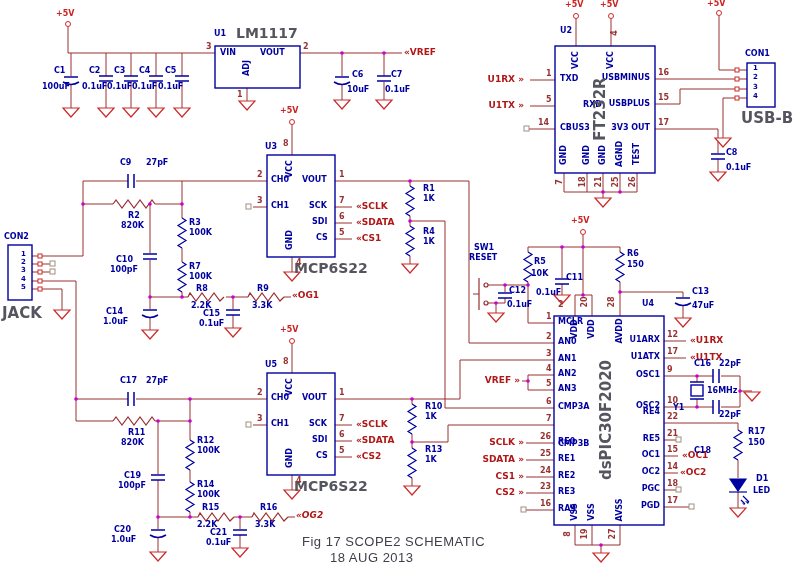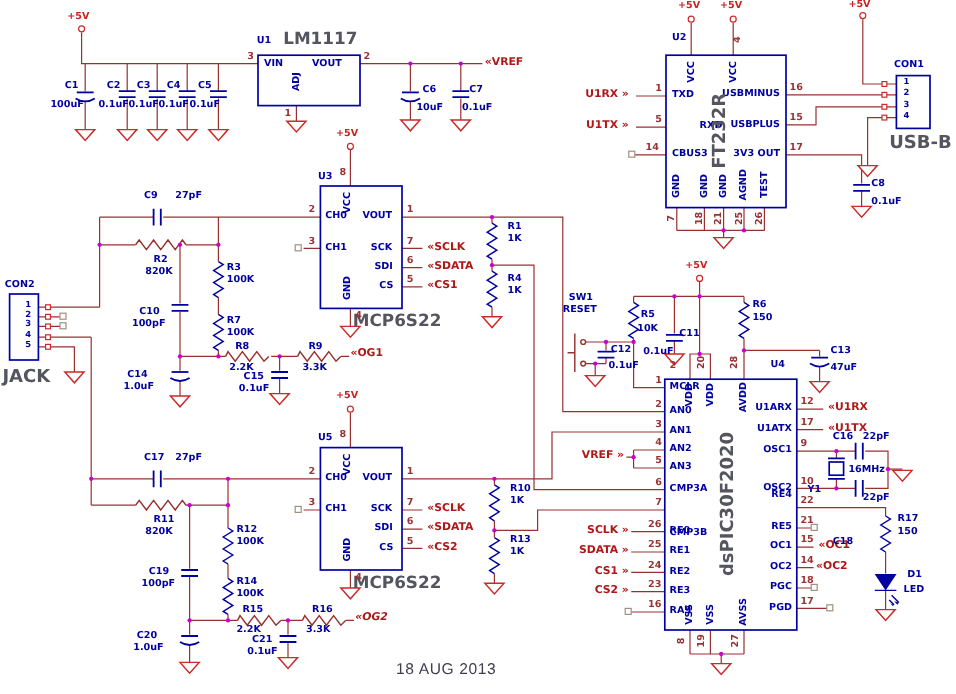--- a/index.html
+++ b/index.html
@@ -498,14 +498,15 @@
       <span class="lbl" style="left: 694px; top: 360px; color: rgb(0, 0, 160); font-size: 8px;">C16</span>
       <span class="lbl" style="left: 719px; top: 360px; color: rgb(0, 0, 160); font-size: 8px;">22pF</span>
       <span class="lbl" style="left: 694px; top: 411px; color: rgb(0, 0, 160); font-size: 8px; margin-top: 36px;">C18</span>
       <span class="lbl" style="left: 719px; top: 411px; color: rgb(0, 0, 160); font-size: 8px;">22pF</span>
       <span class="lbl" style="left: 748px; top: 428px; color: rgb(0, 0, 160); font-size: 8px;">R17</span>
       <span class="lbl" style="left: 748px; top: 439px; color: rgb(0, 0, 160); font-size: 8px;">150</span>
       <span class="lbl" style="left: 756px; top: 475px; color: rgb(0, 0, 160); font-size: 8px;">D1</span>
       <span class="lbl" style="left: 753px; top: 487px; color: rgb(0, 0, 160); font-size: 8px;">LED</span>
     </div>
 
+<div class="title-line" style="left: 302px; top: 534px; color: rgb(63, 63, 76);">Fig 17 SCOPE2 SCHEMATIC</div>
 <div class="title-line" style="left: 330px; top: 550px; color: rgb(63, 63, 76);">18 AUG 2013</div>
 </div>
 
 </body></html>

